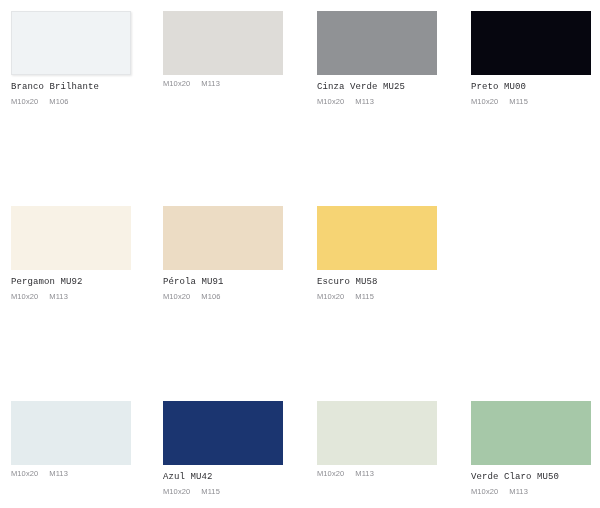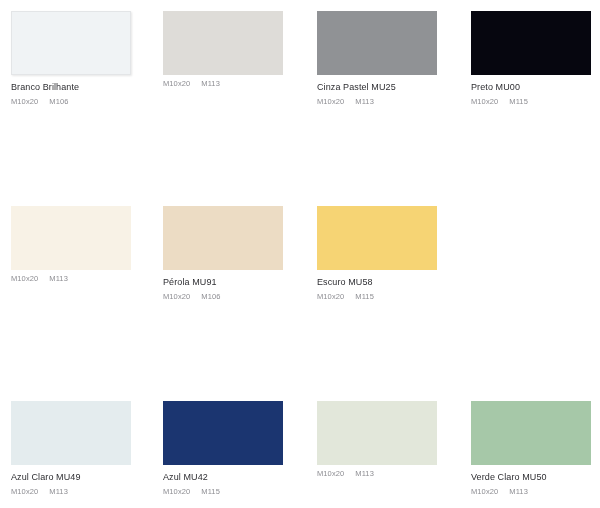--- a/index.html
+++ b/index.html
@@ -44,20 +44,21 @@
     box-shadow: 1px 1px 2px rgba(0,0,0,0.10);
   }
 
   .swatch-name {
     margin-top: 7px;
     font-size: 9px;
     line-height: 11px;
     color: #2e2e32;
     letter-spacing: 0.1px;
     white-space: nowrap;
+    font-family: Liberation Mono, monospace;
   }
 
   .swatch-codes {
     margin-top: 4px;
     font-size: 7.5px;
     line-height: 9px;
     color: #8d8d92;
     letter-spacing: 0.1px;
     white-space: nowrap;
   }
@@ -73,50 +74,50 @@
       <div class="swatch-chip bordered" style="background: rgb(240, 243, 245);"></div>
       <div class="swatch-name">Branco Brilhante</div>
       <div class="swatch-codes"><span class="code-primary">M10x20</span><span class="code-secondary">M106</span></div>
     </div>
     <div class="swatch-cell">
       <div class="swatch-chip" style="background: rgb(222, 220, 216);"></div>
       <div class="swatch-codes"><span class="code-primary">M10x20</span><span class="code-secondary">M113</span></div>
     </div>
     <div class="swatch-cell">
       <div class="swatch-chip" style="background: rgb(144, 146, 149);"></div>
-      <div class="swatch-name">Cinza Pastel MU25</div>
+      <div class="swatch-name">Cinza Verde MU25</div>
       <div class="swatch-codes"><span class="code-primary">M10x20</span><span class="code-secondary">M113</span></div>
     </div>
     <div class="swatch-cell">
       <div class="swatch-chip" style="background: rgb(6, 6, 15);"></div>
       <div class="swatch-name">Preto MU00</div>
       <div class="swatch-codes"><span class="code-primary">M10x20</span><span class="code-secondary">M115</span></div>
     </div>
     <div class="swatch-cell">
       <div class="swatch-chip" style="background: rgb(248, 242, 230);"></div>
+      <div class="swatch-name">Pergamon MU92</div>
       <div class="swatch-codes"><span class="code-primary">M10x20</span><span class="code-secondary">M113</span></div>
     </div>
     <div class="swatch-cell">
       <div class="swatch-chip" style="background: rgb(236, 220, 196);"></div>
       <div class="swatch-name">Pérola MU91</div>
       <div class="swatch-codes"><span class="code-primary">M10x20</span><span class="code-secondary">M106</span></div>
     </div>
     <div class="swatch-cell">
       <div class="swatch-chip" style="background: rgb(246, 212, 116);"></div>
       <div class="swatch-name">Escuro MU58</div>
       <div class="swatch-codes"><span class="code-primary">M10x20</span><span class="code-secondary">M115</span></div>
     </div>
     <div class="swatch-cell is-empty">
       <div class="swatch-chip" style="background: transparent;"></div>
       <div class="swatch-name"></div>
       <div class="swatch-codes"><span class="code-primary"></span><span class="code-secondary"></span></div>
     </div>
     <div class="swatch-cell">
       <div class="swatch-chip" style="background: rgb(228, 236, 238);"></div>
-      <div class="swatch-name">Azul Claro MU49</div>
       <div class="swatch-codes"><span class="code-primary">M10x20</span><span class="code-secondary">M113</span></div>
     </div>
     <div class="swatch-cell">
       <div class="swatch-chip" style="background: rgb(27, 53, 112);"></div>
       <div class="swatch-name">Azul MU42</div>
       <div class="swatch-codes"><span class="code-primary">M10x20</span><span class="code-secondary">M115</span></div>
     </div>
     <div class="swatch-cell">
       <div class="swatch-chip" style="background: rgb(226, 231, 218);"></div>
       <div class="swatch-codes"><span class="code-primary">M10x20</span><span class="code-secondary">M113</span></div>

